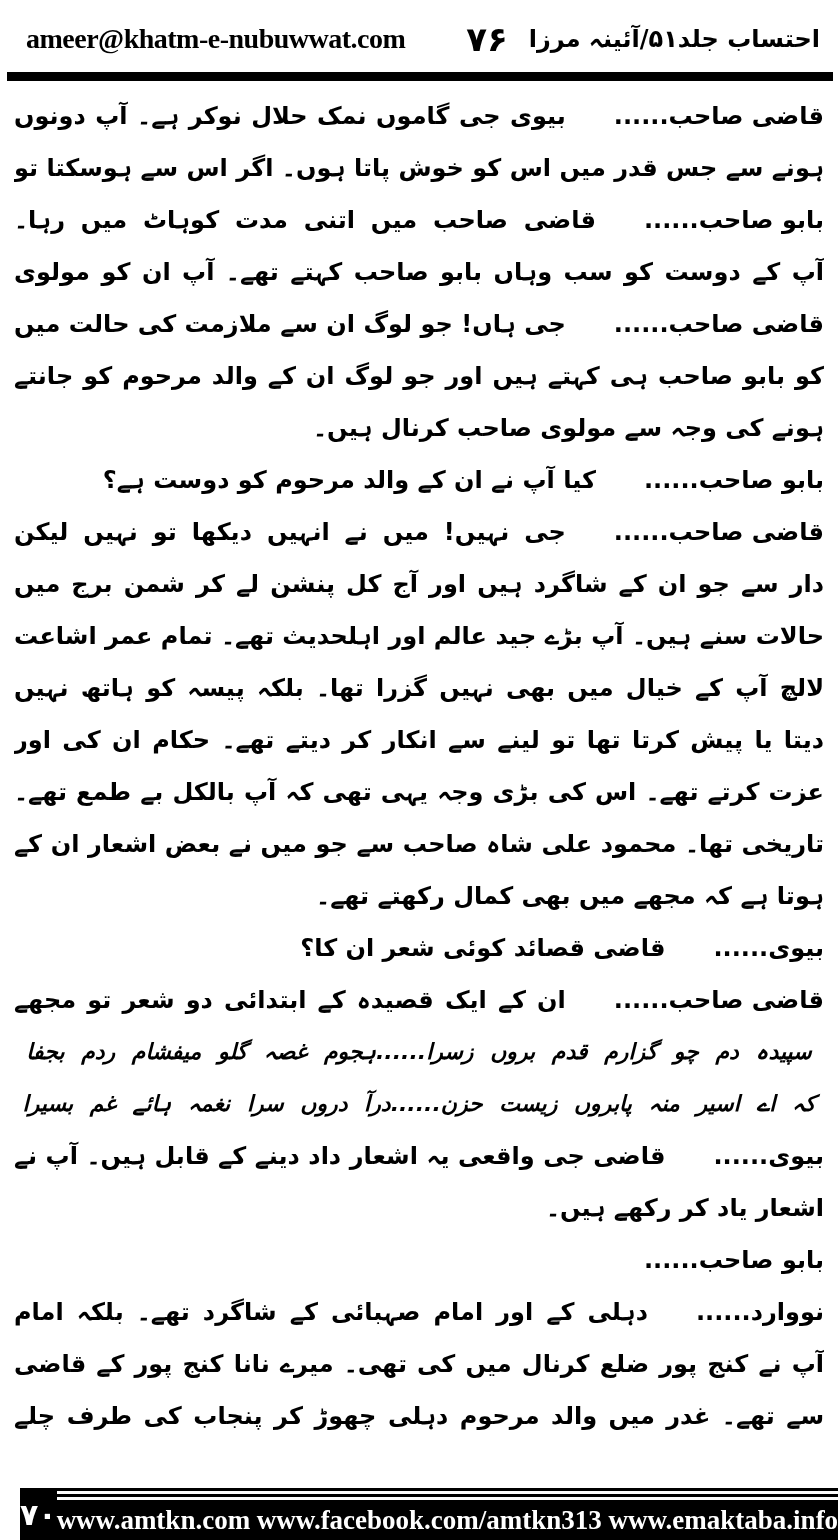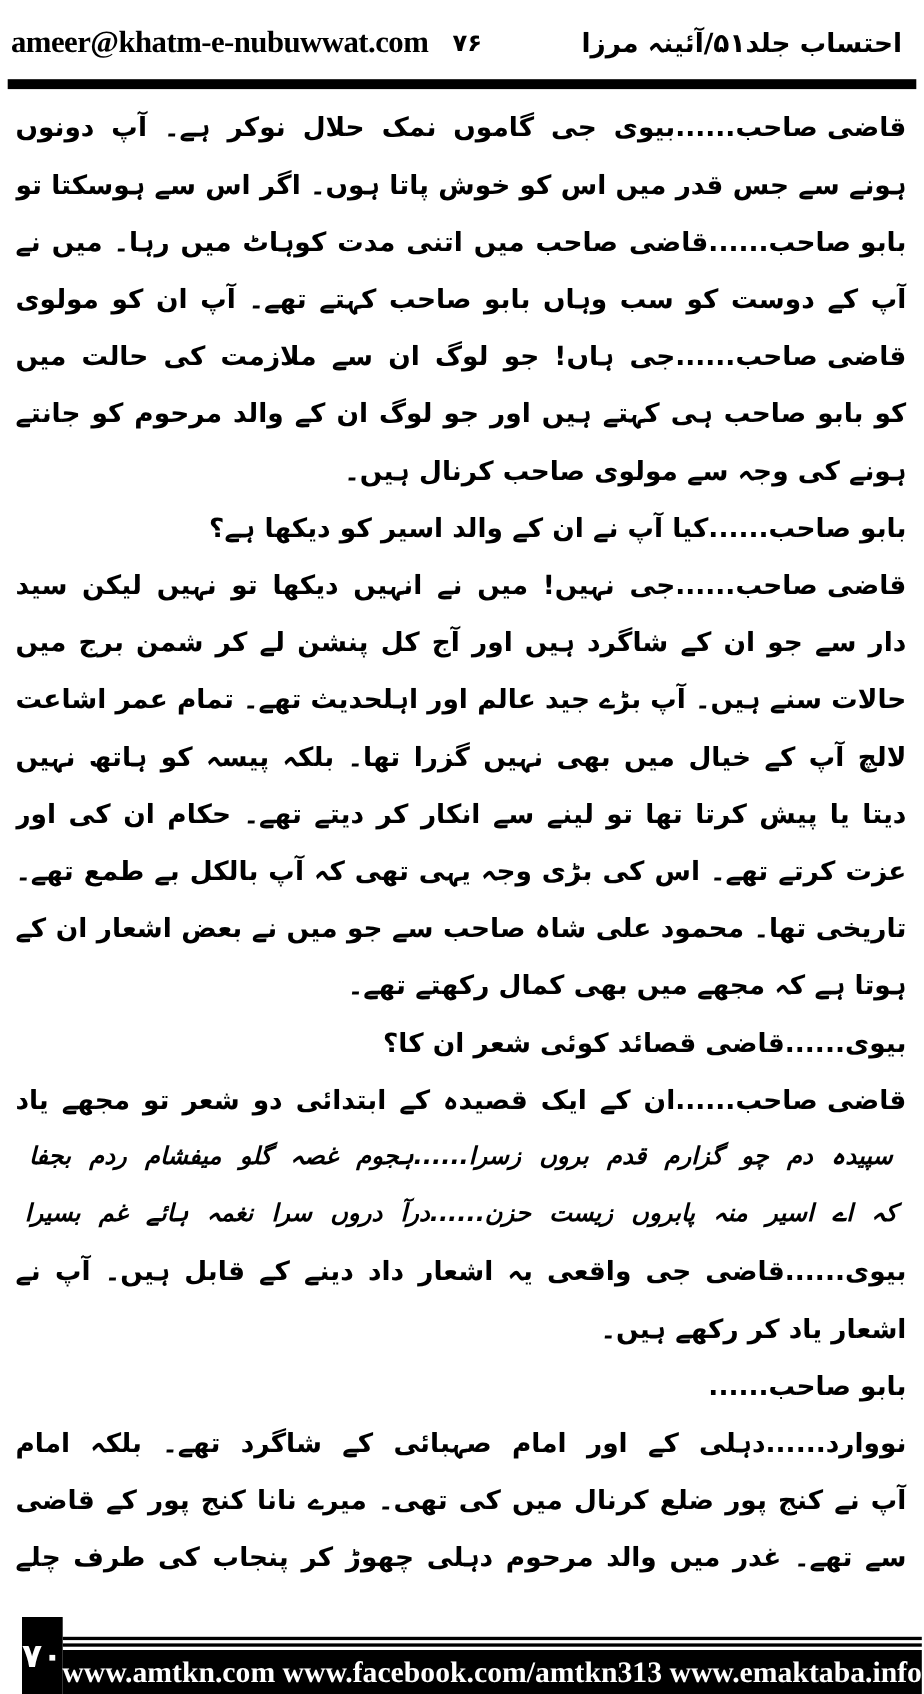--- a/index.html
+++ b/index.html
@@ -8,32 +8,32 @@
     width:840px;height:1540px;
     margin:0 auto;
     background:#ffffff;
     overflow:hidden;
     font-family:"DejaVu Sans",sans-serif;
     color:#000;
   }
   
   .header{
     display:flex;align-items:center;
-    padding:14px 20px 0 10px;
+    padding:14px 20px 0 26px;
     height:50px;
   }
   .email{
     font-family:"Liberation Serif",serif;
     font-weight:bold;font-size:28px;letter-spacing:-0.5px;
     white-space:nowrap;
   }
   .hdr-pagenum{
     font-family:"DejaVu Sans",sans-serif;
-    font-weight:bold;font-size:22px;
-    margin-left:22px;
+    font-weight:bold;font-size:34px;
+    margin-left:61px;
   }
   .book-title{
     margin-left:auto;
     direction:rtl;
     font-weight:bold;font-size:24px;
     white-space:nowrap;
   }
   .rule{height:9px;background:#000;margin:8px 7px 0 7px;}
   
   .content{
@@ -42,34 +42,34 @@
     font-weight:bold;
     font-size:24px;
   }
   .t-line{
     display:flex;
     align-items:center;
     height:52px;
     line-height:52px;
     white-space:nowrap;
   }
-  .t-line .speaker{flex:0 0 auto;}
+  .t-line .speaker{flex:0 0 auto;margin-left:48px;}
   .t-line .txt{flex:1 1 auto;min-width:0;display:block;}
   .t-line.justify .txt{text-align:justify;text-align-last:justify;white-space:normal;overflow:hidden;max-height:52px;}
   .t-line.right .txt{text-align:right;}
   .t-line.center{display:block;text-align:center;}
   .t-line.center .txt{display:inline;}
   .t-line.verse{font-size:22px;word-spacing:9px;font-style:italic;}
   
   .footer{
     position:absolute;left:20px;right:8px;bottom:0;
     display:flex;align-items:flex-end;
   }
   .page-box{
-    width:80px;height:70px;background:#000;color:#fff;
+    width:80px;height:52px;background:#000;color:#fff;
     display:flex;align-items:center;justify-content:center;
     font-size:30px;font-weight:bold;
     direction:rtl;
   }
   .bar-wrap{flex:1 1 auto;}
   .thin-line{height:3px;background:#000;margin-bottom:3px;}
   .black-bar{
     height:40px;background:#000;color:#fff;
     display:flex;align-items:center;justify-content:center;
     font-family:"Liberation Serif",serif;
@@ -110,21 +110,21 @@
         <span class="txt">جی ہاں! جو لوگ ان سے ملازمت کی حالت میں واقف ہوئے۔ وہ تو ان</span>
       </div>
       <div class="t-line justify">
         <span class="txt">کو بابو صاحب ہی کہتے ہیں اور جو لوگ ان کے والد مرحوم کو جانتے ہیں۔ وہ انہیں مولوی کا بیٹا</span>
       </div>
       <div class="t-line right">
         <span class="txt">ہونے کی وجہ سے مولوی صاحب کرنال ہیں۔</span>
       </div>
       <div class="t-line right">
         <span class="speaker">بابو صاحب......</span>
-        <span class="txt">کیا آپ نے ان کے والد اسیر کو دیکھا ہے؟</span>
+        <span class="txt">کیا آپ نے ان کے والد مرحوم کو دوست ہے؟</span>
       </div>
       <div class="t-line justify">
         <span class="speaker">قاضی صاحب......</span>
         <span class="txt">جی نہیں! میں نے انہیں دیکھا تو نہیں لیکن سید محمود علی شاہ صاحب تحصیل</span>
       </div>
       <div class="t-line justify">
         <span class="txt">دار سے جو ان کے شاگرد ہیں اور آج کل پنشن لے کر شمن برج میں رہتے ہیں۔ میں نے ان کے</span>
       </div>
       <div class="t-line justify">
         <span class="txt">حالات سنے ہیں۔ آپ بڑے جید عالم اور اہلحدیث تھے۔ تمام عمر اشاعت توحید میں گزاری۔</span>

